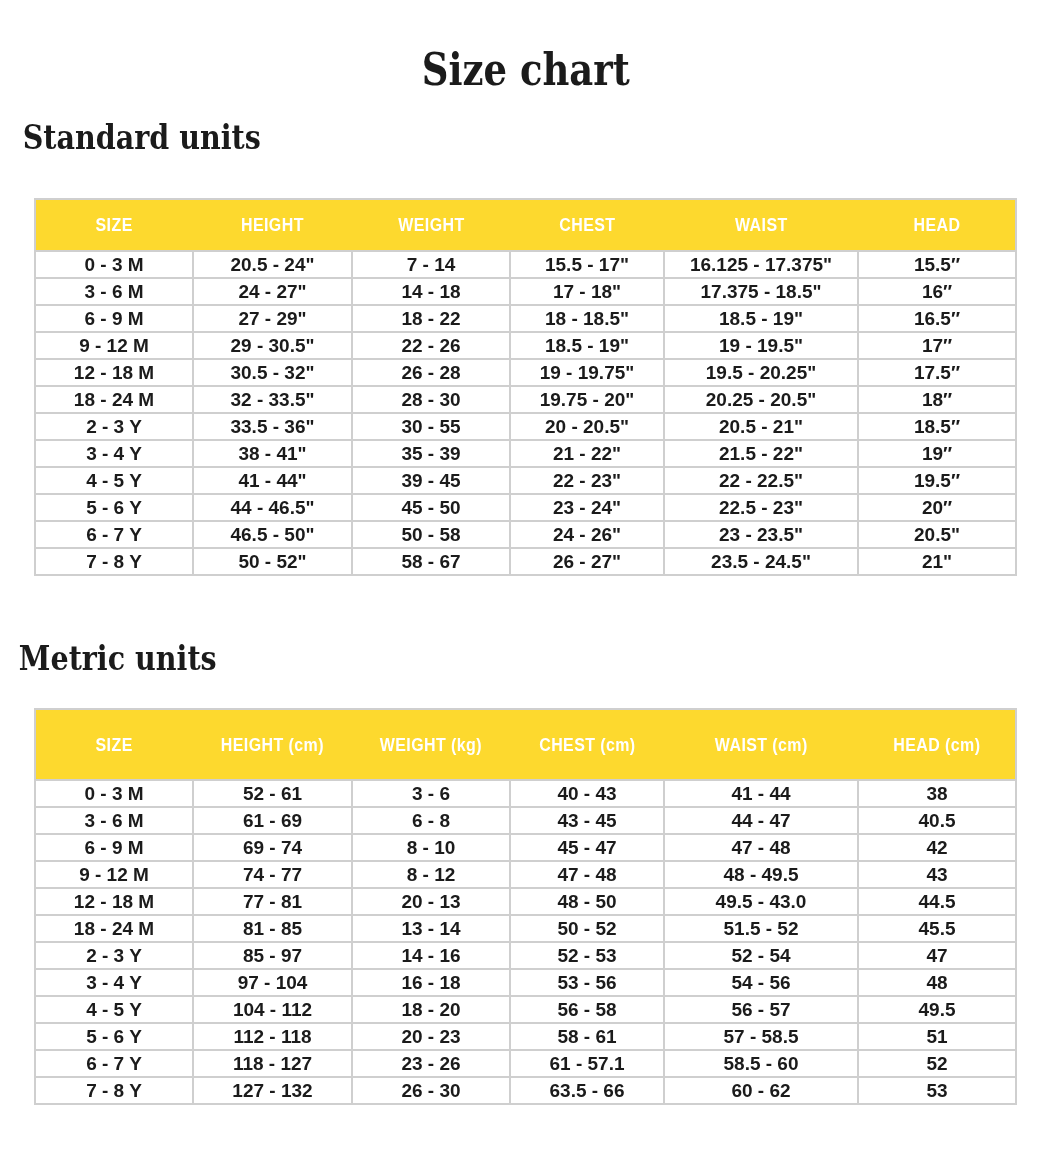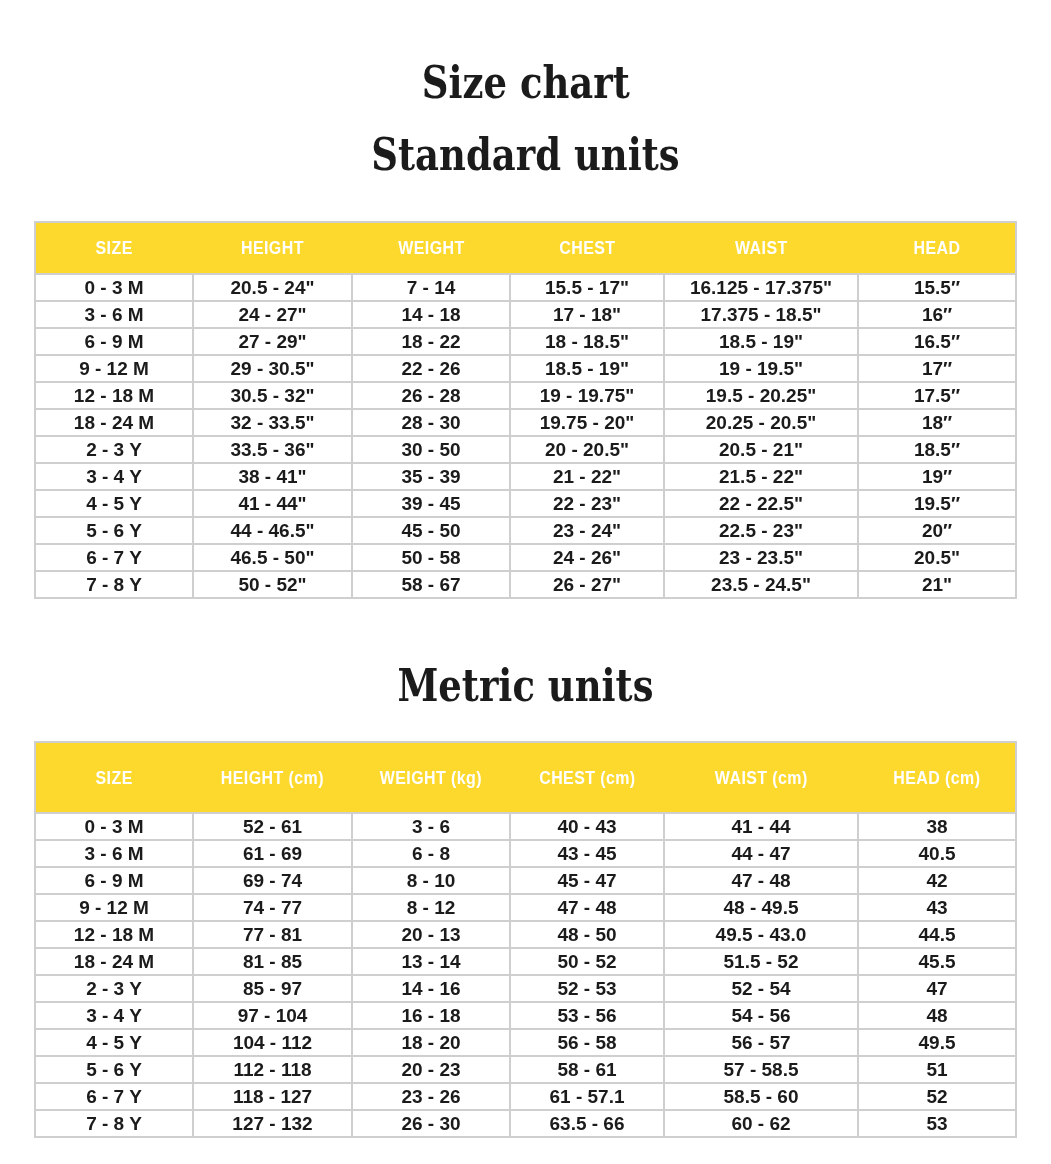--- a/index.html
+++ b/index.html
@@ -13,33 +13,32 @@
     margin: 0; padding: 0;
     background: #ffffff;
   }
   body {
     width: 1051px; height: 1164px;
     font-family: "Liberation Sans", sans-serif;
     color: var(--text-color);
     overflow: hidden;
   }
   .page-title {
-    margin: 0; padding-top: 61px;
+    margin: 0; padding-top: 48px;
     text-align: center;
     font-family: "DejaVu Serif", serif;
     font-weight: bold;
     font-size: 44px;
     line-height: 1;
   }
   .section-title {
     margin: 0;
-    text-align: center;
     font-family: "DejaVu Serif", serif;
     font-weight: bold;
-    font-size: 44px;
+    font-size: 34px;
     line-height: 1;
   }
   #standard-heading { margin-top: 28px; }
   #metric-heading   { margin-top: 65px; }
   .condense { display: inline-block; transform: scaleX(0.84); transform-origin: center; white-space: nowrap; }
 
   table.size-table {
     width: 981px;
     margin: 0 auto;
     border-collapse: collapse;
@@ -152,21 +151,21 @@
         <td>18 - 24 M</td>
         <td>32 - 33.5"</td>
         <td>28 - 30</td>
         <td>19.75 - 20"</td>
         <td>20.25 - 20.5"</td>
         <td>18″</td>
       </tr>
       <tr>
         <td>2 - 3 Y</td>
         <td>33.5 - 36"</td>
-        <td>30 - 50</td>
+        <td>30 - 55</td>
         <td>20 - 20.5"</td>
         <td>20.5 - 21"</td>
         <td>18.5″</td>
       </tr>
       <tr>
         <td>3 - 4 Y</td>
         <td>38 - 41"</td>
         <td>35 - 39</td>
         <td>21 - 22"</td>
         <td>21.5 - 22"</td>

